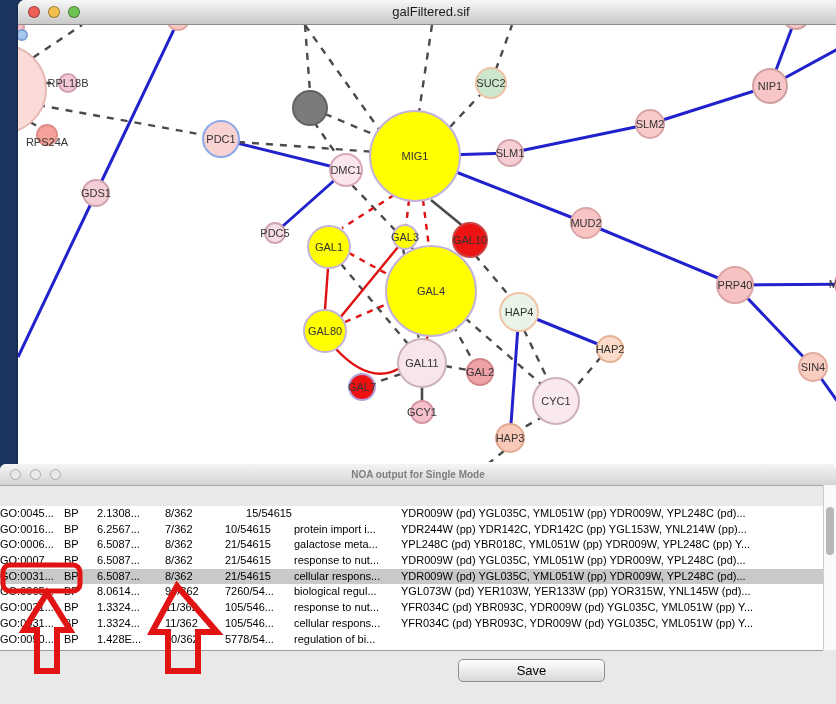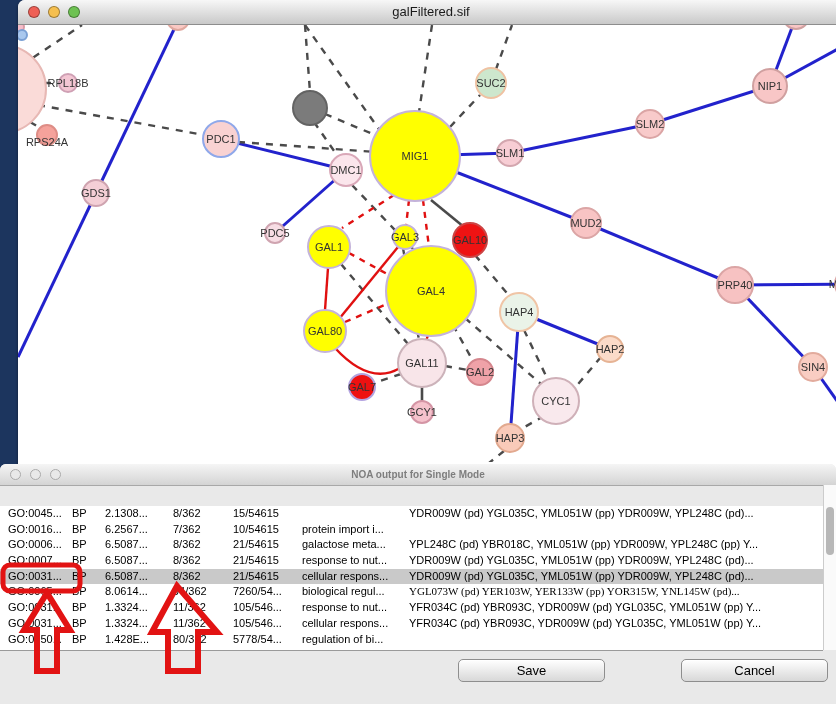--- a/index.html
+++ b/index.html
@@ -28,21 +28,21 @@
           background:#e9e9e9;border:1.5px solid #aaa;box-sizing:border-box;}
   .g1{left:10px;} .g2{left:30px;} .g3{left:50px;}
 
   .thead{position:absolute;left:0;top:21px;width:823px;height:21px;
          background:linear-gradient(#fdfdfd,#e6e6e6);border-bottom:1px solid #b5b5b5;
          display:flex;padding-left:8px;box-sizing:border-box;}
   .hcell{flex:none;font-size:11px;line-height:20px;text-align:center;color:#111;
          border-right:1px solid #c6c6c6;overflow:hidden;white-space:nowrap;box-sizing:border-box;}
   .tbody{position:absolute;left:0;top:42px;width:823px;height:144px;background:#fff;
          border-bottom:1px solid #9a9a9a;overflow:hidden;}
-  .trow{height:15.7px;display:flex;padding-left:8px;white-space:nowrap;
+  .trow{height:15.7px;display:flex;padding-left:0;white-space:nowrap;
         font-size:11px;line-height:15.5px;color:#000;}
   .trow.selected{background:#c9c9c9;}
   .tcell{flex:none;overflow:hidden;padding-right:2px;box-sizing:border-box;}
 
   .vscroll{position:absolute;left:823px;top:21px;width:13px;height:165px;
            background:#fafafa;border-left:1px solid #ccc;box-sizing:border-box;}
   .vthumb{position:absolute;left:2px;top:22px;width:8px;height:48px;
           background:#b7b7b7;border-radius:4px;}
 
   .mac-btn{position:absolute;top:195px;height:23px;border:1px solid #8e8e8e;
@@ -196,31 +196,32 @@
     <span class="glight g3"></span>
     <span>NOA output for Single Mode</span>
   </div>
 
   <div class="tbody" id="tbody">
       <div class="trow">
         <div class="tcell" style="width: 64px;">GO:0045...</div>
         <div class="tcell" style="width: 33px;">BP</div>
         <div class="tcell" style="width: 68px;">2.1308...</div>
         <div class="tcell" style="width: 60px;">8/362</div>
-        <div class="tcell" style="width: 69px;">15/54615</div>
+        <div class="tcell" style="width: 69px; text-align: right;">15/54615</div>
         <div class="tcell" style="width: 107px; margin-top: 48px;">carbon cataboli...</div>
         <div class="tcell" style="width: 413px;">YDR009W (pd) YGL035C, YML051W (pp) YDR009W, YPL248C (pd)...</div>
       </div>
       <div class="trow">
         <div class="tcell" style="width: 64px;">GO:0016...</div>
         <div class="tcell" style="width: 33px;">BP</div>
         <div class="tcell" style="width: 68px;">6.2567...</div>
         <div class="tcell" style="width: 60px;">7/362</div>
         <div class="tcell" style="width: 69px;">10/54615</div>
         <div class="tcell" style="width: 107px;">protein import i...</div>
+        <div class="tcell" style="width: 413px;">YDR244W (pp) YDR142C, YDR142C (pp) YGL153W, YNL214W (pp)...</div>
       </div>
       <div class="trow">
         <div class="tcell" style="width: 64px;">GO:0006...</div>
         <div class="tcell" style="width: 33px;">BP</div>
         <div class="tcell" style="width: 68px;">6.5087...</div>
         <div class="tcell" style="width: 60px;">8/362</div>
         <div class="tcell" style="width: 69px;">21/54615</div>
         <div class="tcell" style="width: 107px;">galactose meta...</div>
         <div class="tcell" style="width: 413px;">YPL248C (pd) YBR018C, YML051W (pp) YDR009W, YPL248C (pp) Y...</div>
       </div>
@@ -242,21 +243,21 @@
         <div class="tcell" style="width: 107px;">cellular respons...</div>
         <div class="tcell" style="width: 413px;">YDR009W (pd) YGL035C, YML051W (pp) YDR009W, YPL248C (pd)...</div>
       </div>
       <div class="trow">
         <div class="tcell" style="width: 64px;">GO:0065...</div>
         <div class="tcell" style="width: 33px;">BP</div>
         <div class="tcell" style="width: 68px;">8.0614...</div>
         <div class="tcell" style="width: 60px;">94/362</div>
         <div class="tcell" style="width: 69px;">7260/54...</div>
         <div class="tcell" style="width: 107px;">biological regul...</div>
-        <div class="tcell" style="width: 413px; font-family: Liberation Serif, serif;">YGL073W (pd) YER103W, YER133W (pp) YOR315W, YNL145W (pd)...</div>
+        <div class="tcell" style="width: 413px;">YGL073W (pd) YER103W, YER133W (pp) YOR315W, YNL145W (pd)...</div>
       </div>
       <div class="trow">
         <div class="tcell" style="width: 64px;">GO:0031...</div>
         <div class="tcell" style="width: 33px;">BP</div>
         <div class="tcell" style="width: 68px;">1.3324...</div>
         <div class="tcell" style="width: 60px;">11/362</div>
         <div class="tcell" style="width: 69px;">105/546...</div>
         <div class="tcell" style="width: 107px;">response to nut...</div>
         <div class="tcell" style="width: 413px;">YFR034C (pd) YBR093C, YDR009W (pd) YGL035C, YML051W (pp) Y...</div>
       </div>
@@ -277,20 +278,19 @@
         <div class="tcell" style="width: 69px;">5778/54...</div>
         <div class="tcell" style="width: 107px;">regulation of bi...</div>
       </div>
     </div>
 
   <div class="vscroll">
     <div class="vthumb"></div>
   </div>
 
   <button class="mac-btn save-btn">Save</button>
-  <button class="mac-btn cancel-btn">Cancel</button>
 </div>
 
 <svg class="anno" id="anno-svg" width="836" height="704">
     <rect x="3" y="565" width="77" height="26" rx="7" fill="none" stroke="#e21313" stroke-width="5"></rect>
     <path d="M47,593 L24,630 L37,630 L37,671 L57,671 L57,630 L70,630 Z" fill="none" stroke="#e21313" stroke-width="6" stroke-linejoin="miter"></path>
     <path d="M177,586 L152,632 L168,632 L168,671 L198,671 L198,632 L217,632 Z" fill="none" stroke="#e21313" stroke-width="6" stroke-linejoin="miter"></path>
   </svg>
 
 </body></html>

